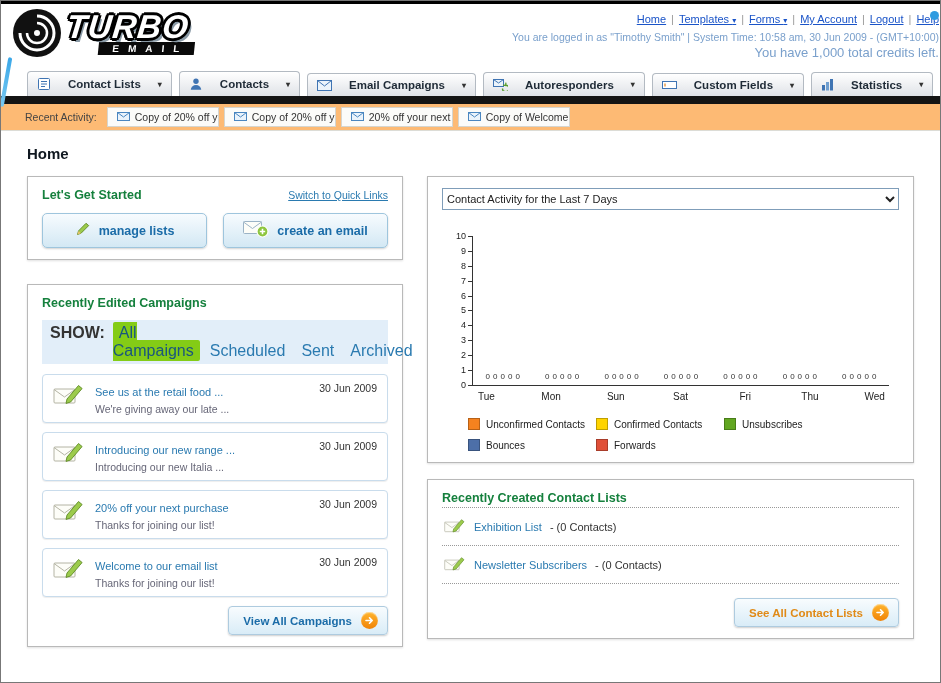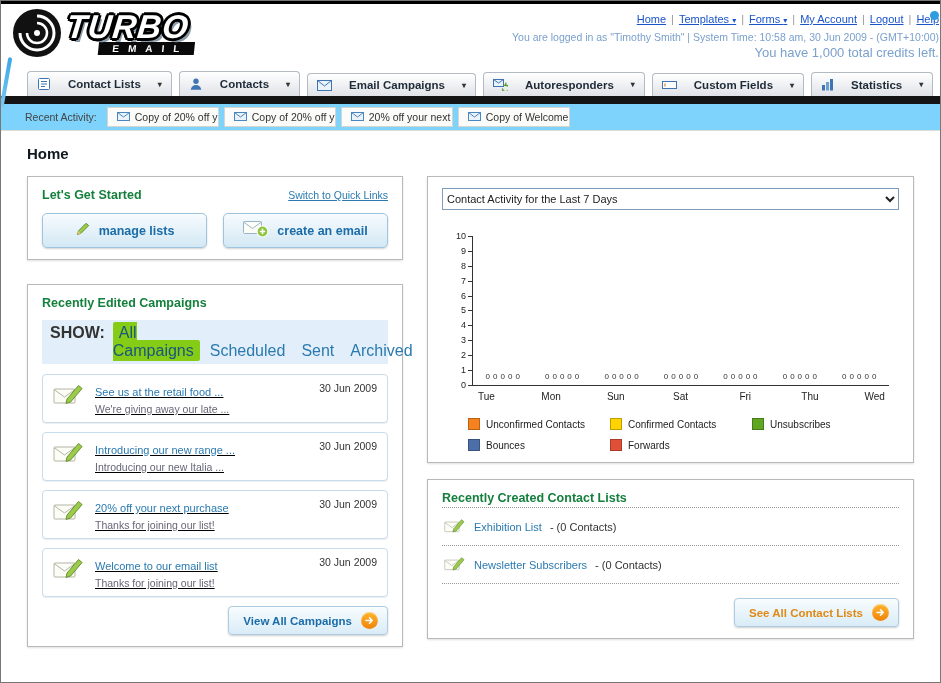--- a/index.html
+++ b/index.html
@@ -25,21 +25,21 @@
   .edge-line { position: absolute; left: 3px; top: 56px; width: 4px; height: 50px; background: linear-gradient(#39a7e8, #79c9f2); transform: rotate(10deg); border-radius: 2px; z-index: 5; }
 
   
   .main-nav { display: flex; gap: 7px; padding-left: 26px; align-items: flex-end; height: 30px; }
   .nav-tab { display: flex; align-items: center; gap: 17px; padding: 5px 9px; background: linear-gradient(#ffffff, #dfe2e7); border: 1px solid #b3bac2; border-bottom: none; border-radius: 4px 4px 0 0; font-size: 11.5px; font-weight: bold; color: #1e2a36; cursor: pointer; }
   .nav-tab .caret { color: #333; }
   .nav-icon svg { display: block; }
   .dark-bar { height: 8px; background: #141414; }
 
   
-  .recent-activity { height: 27px; background: #7dd3fc; border-bottom: 1px solid #dcdcd6; display: flex; align-items: center; padding-left: 24px; font-size: 10.5px; }
+  .recent-activity { height: 27px; background: #fdba74; border-bottom: 1px solid #dcdcd6; display: flex; align-items: center; padding-left: 24px; font-size: 10.5px; }
   .ra-label { color: #444; margin-right: 10px; }
   .ra-items { display: flex; align-items: center; }
   .ra-item { display: flex; align-items: center; gap: 5px; padding: 3px 9px; border: 1px solid #d5d5cf; margin-right: 5px; background: #fbfbf9; color: #333; max-width: 112px; white-space: nowrap; overflow: hidden; cursor: pointer; }
 
   
   main { padding: 12px 26px 0 26px; }
   h1 { font-size: 15px; color: #101820; margin: 2px 0 14px; font-weight: bold; }
   .columns { display: flex; gap: 24px; align-items: flex-start; }
   .col-left { width: 376px; flex: none; }
   .col-right { flex: 1; }
@@ -53,21 +53,21 @@
   .gs-buttons { display: flex; gap: 16px; margin-top: 11px; align-items: center; }
   .gs-btn { flex: 1; height: 35px; border: 1px solid #9ec5dd; border-radius: 5px; background: linear-gradient(#f7fbfe, #d3e8f4); color: #1b6ca8; font-weight: bold; font-size: 12.5px; display: flex; align-items: center; justify-content: center; gap: 8px; cursor: pointer; box-shadow: 0 1px 2px rgba(0,0,0,.18); font-family: inherit; }
 
   
   .campaigns .panel-title { margin-bottom: 10px; }
   .camp-tabs { background: #e2eef9; padding: 4px 8px; display: flex; align-items: flex-start; font-size: 16px; }
   .show-label { font-weight: bold; color: #333; margin-right: 8px; }
   .camp-tab { color: #2a7ab0; text-decoration: none; padding: 2px 6px; margin-right: 4px; }
   .camp-tab.active { background: #84cc16; border-radius: 2px; color: #19557f; }
   .camp-list { margin-top: 10px; }
-  .camp-item { position: relative; border: 1px solid #c9dcec; border-radius: 4px; padding: 7px 10px; margin-bottom: 9px; display: flex; gap: 10px; align-items: flex-start; background: #fff; box-shadow: 0 1px 1px rgba(0,0,0,.07); cursor: pointer; text-decoration: underline; }
+  .camp-item { position: relative; border: 1px solid #c9dcec; border-radius: 4px; padding: 7px 10px; margin-bottom: 9px; display: flex; gap: 10px; align-items: flex-start; background: #fff; box-shadow: 0 1px 1px rgba(0,0,0,.07); cursor: pointer; }
   .camp-title { font-size: 11px; color: #2a7ab0; text-decoration: none; }
   .camp-sub { font-size: 10.5px; color: #667; margin-top: 3px; }
   .camp-date { position: absolute; top: 7px; right: 10px; font-size: 10.5px; color: #333; }
   .view-all-row { text-align: right; margin-top: 6px; }
   .cta-btn { display: inline-flex; align-items: center; gap: 9px; padding: 5px 9px 5px 14px; border: 1px solid #aecbdf; border-radius: 4px; background: linear-gradient(#f8fcfe, #d9ecf7); color: #1b6ca8; font-weight: bold; font-size: 11.5px; cursor: pointer; box-shadow: 0 1px 2px rgba(0,0,0,.2); font-family: inherit; }
   .cta-btn.orange-text { color: #e08a17; }
   .arrow-circle { width: 17px; height: 17px; border-radius: 50%; background: linear-gradient(#ffb52e, #f08307); display: flex; align-items: center; justify-content: center; box-shadow: inset 0 1px 1px rgba(255,255,255,.5); }
   .arrow-circle svg { display: block; }
 
   
@@ -78,21 +78,21 @@
   .chart-body { display: flex; }
   .y-axis { width: 24px; display: flex; flex-direction: column; justify-content: space-between; height: 150px; align-items: flex-end; }
   .ylab { display: flex; align-items: center; gap: 2px; font-size: 9px; color: #222; line-height: 1; height: 1px; }
   .ylab .tick { width: 4px; height: 1px; background: #333; display: inline-block; }
   .plot { flex: 1; height: 150px; border-left: 1px solid #333; border-bottom: 1px solid #333; display: flex; align-items: flex-end; }
   .cat-group { flex: 1; display: flex; justify-content: center; gap: 3px; padding-bottom: 4px; }
   .val { font-size: 8px; color: #333; line-height: 1; }
   .x-axis { display: flex; margin-left: 24px; margin-top: 5px; gap: 36px; }
   .xlab { flex: 1; text-align: center; font-size: 10px; color: #222; }
   .legend { margin-top: 16px; display: flex; flex-wrap: wrap; row-gap: 9px; padding-left: 26px; }
-  .legend-item { width: 142px; display: flex; align-items: center; gap: 6px; font-size: 10px; color: #222; }
+  .legend-item { width: 128px; display: flex; align-items: center; gap: 6px; font-size: 10px; color: #222; }
   .swatch { width: 12px; height: 12px; display: inline-block; border: 1px solid rgba(0,0,0,.25); }
 
   
   .contact-lists .panel-title { margin-bottom: 2px; }
   .cl-rows { border-bottom: 1px dotted #999; }
   .cl-row { display: flex; align-items: center; gap: 8px; padding: 9px 2px; border-top: 1px dotted #999; font-size: 11px; }
   .cl-row a { color: #2a7ab0; text-decoration: none; }
   .cl-count { color: #333; }
   .see-all-row { text-align: right; margin-top: 14px; }
 </style>

